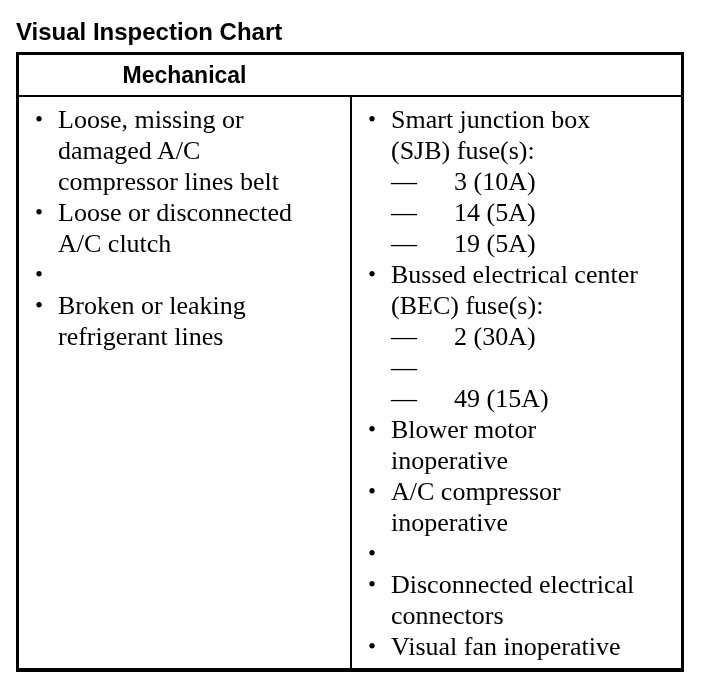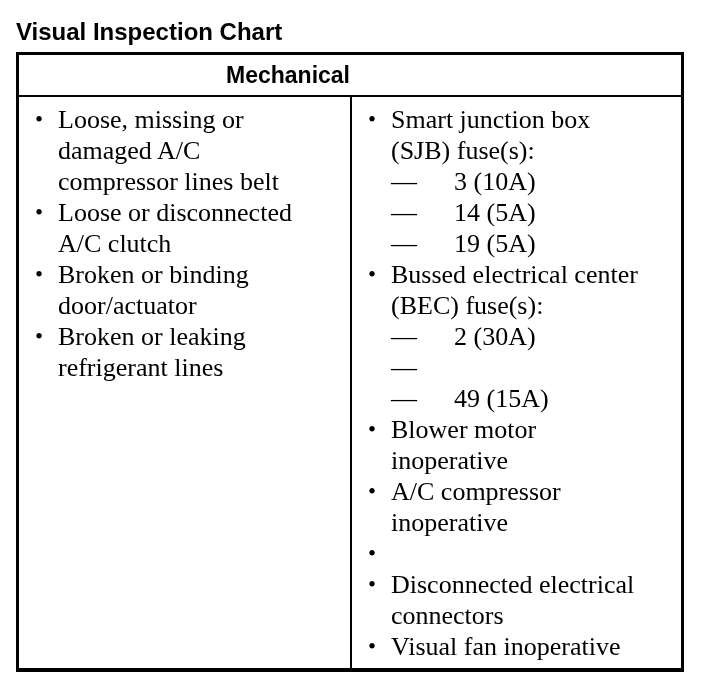--- a/index.html
+++ b/index.html
@@ -39,21 +39,21 @@
   }
   .header-row {
     display: grid;
     grid-template-columns: 1fr 1fr;
     border-bottom: 2px solid #000000;
   }
   .header-cell {
     font-family: "Liberation Sans", sans-serif;
     font-weight: bold;
     font-size: 23px;
-    text-align: right;
+    text-align: center;
     padding: 7px 0 6px 0;
   }
   .header-cell.right {
     border-left: 2px solid #000000;
   }
   .body-row {
     display: grid;
     grid-template-columns: 1fr 1fr;
   }
   .body-cell {
@@ -109,22 +109,20 @@
 damaged A/C
 compressor lines belt</span>
           </div>
           <div class="item bullet">
             <span class="marker">•</span>
             <span class="text">Loose or disconnected
 A/C clutch</span>
           </div>
           <div class="item bullet">
             <span class="marker">•</span>
-            <span class="text">Broken or binding
-door/actuator</span>
           </div>
           <div class="item bullet">
             <span class="marker">•</span>
             <span class="text">Broken or leaking
 refrigerant lines</span>
           </div>
         </div>
       <div class="body-cell right">
           <div class="item bullet">
             <span class="marker">•</span>

